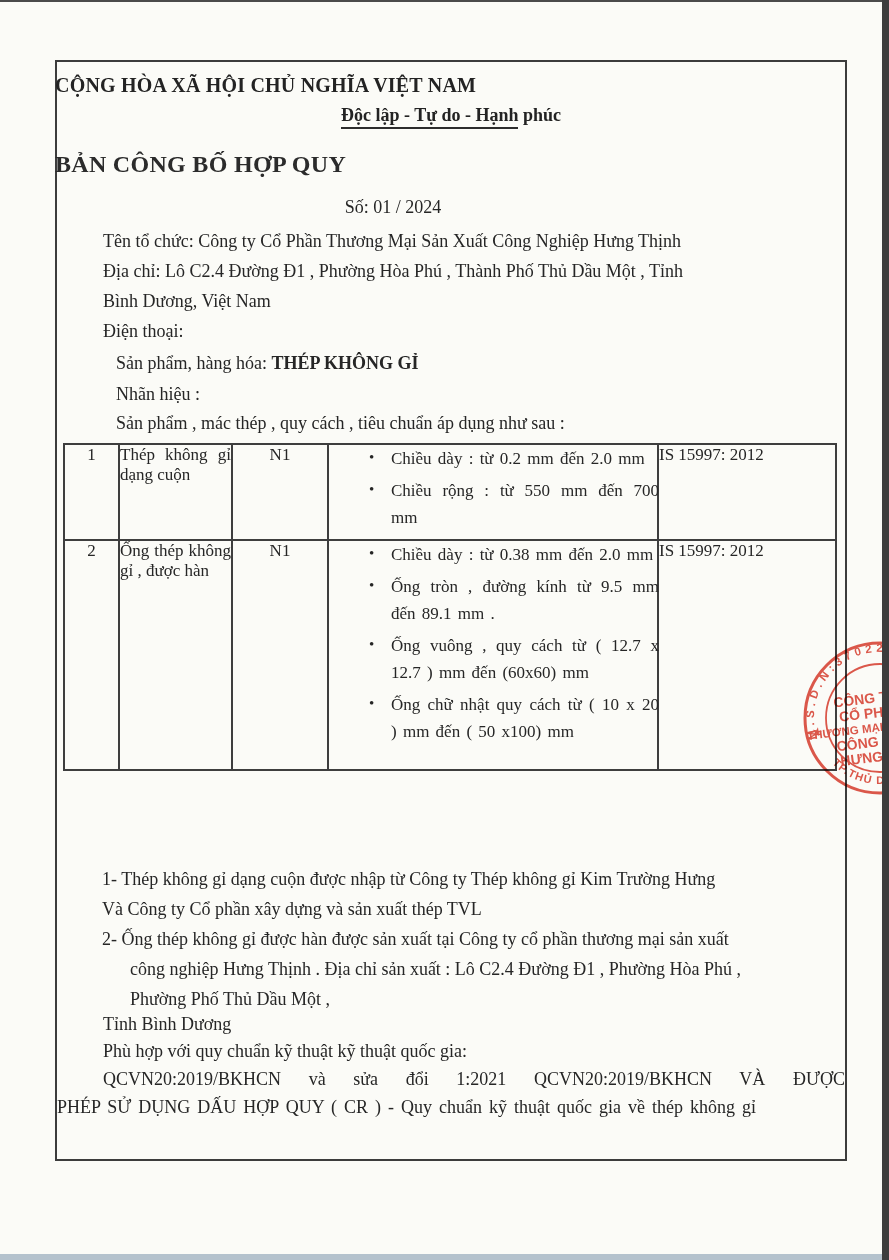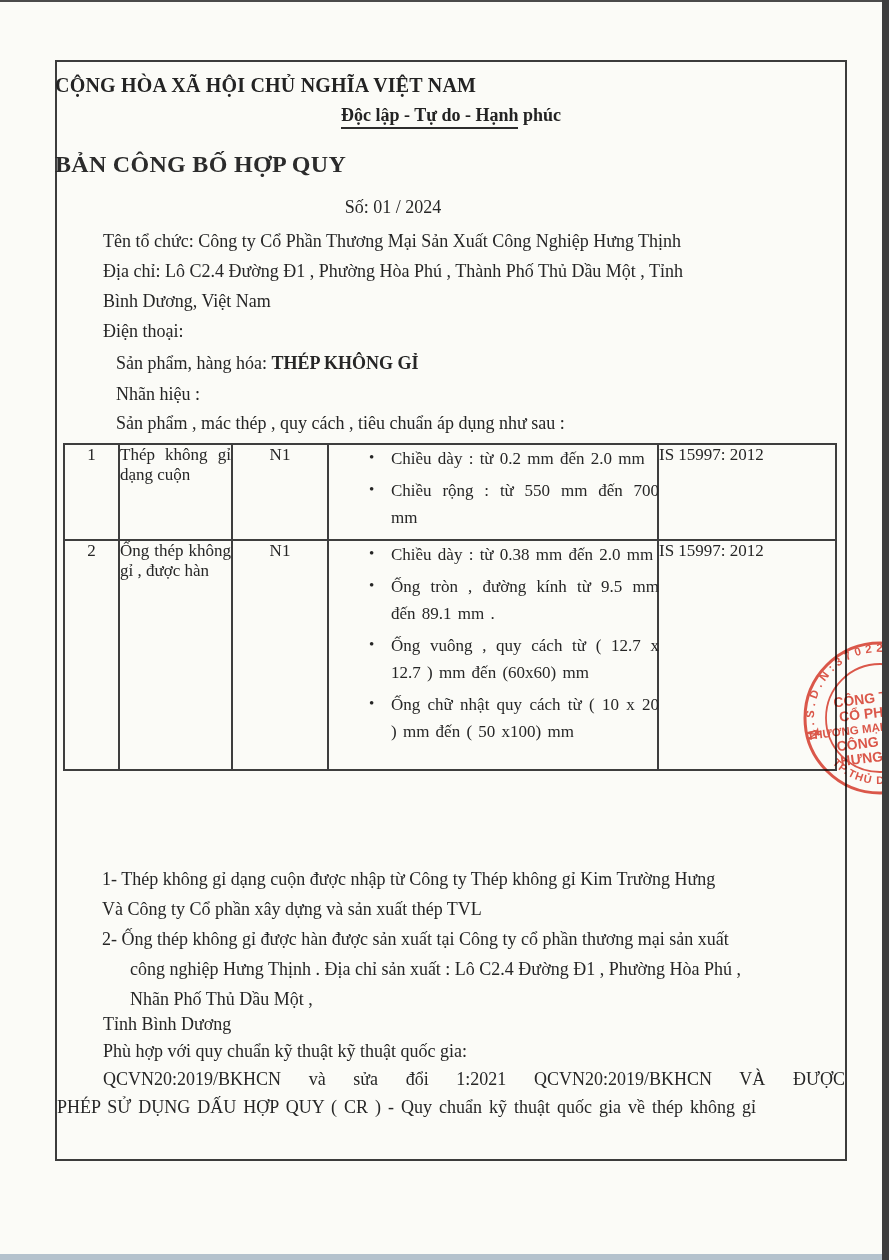--- a/index.html
+++ b/index.html
@@ -114,21 +114,21 @@
     </td>
     <td class="c-tc">IS 15997: 2012</td>
   </tr>
 </tbody>
   </table>
 
 <div class="line n1">1- Thép không gỉ dạng cuộn được nhập từ Công ty Thép không gỉ Kim Trường Hưng</div>
 <div class="line n2">Và Công ty Cổ phần xây dựng và sản xuất thép TVL</div>
 <div class="line n3">2- Ống thép không gỉ được hàn được sản xuất tại Công ty cổ phần thương mại sản xuất</div>
 <div class="line n4">công nghiệp Hưng Thịnh . Địa chỉ sản xuất : Lô C2.4 Đường Đ1 , Phường Hòa Phú ,</div>
-<div class="line n5">Nhãn Phố Thủ Dầu Một ,</div>
+<div class="line n5">Phường Phố Thủ Dầu Một ,</div>
 <div class="line n6">Tỉnh Bình Dương</div>
 <div class="line n7">Phù hợp với quy chuẩn kỹ thuật kỹ thuật quốc gia:</div>
 <div class="line n8">QCVN20:2019/BKHCN và sửa đổi 1:2021 QCVN20:2019/BKHCN VÀ ĐƯỢC</div>
 <div class="line n9">PHÉP SỬ DỤNG DẤU HỢP QUY ( CR ) -  Quy chuẩn kỹ thuật quốc gia về thép không gỉ</div>
 
 <svg class="stamp" viewBox="0 0 220 220" width="220" height="220">
   <defs>
     <path id="arcTop" d="M 38 122.6 A 66 66 0 0 1 157.2 67" fill="none"></path>
     <path id="arcBottom" d="M 49.4 142.4 A 66 66 0 0 0 150.6 142.4" fill="none"></path>
   </defs>

